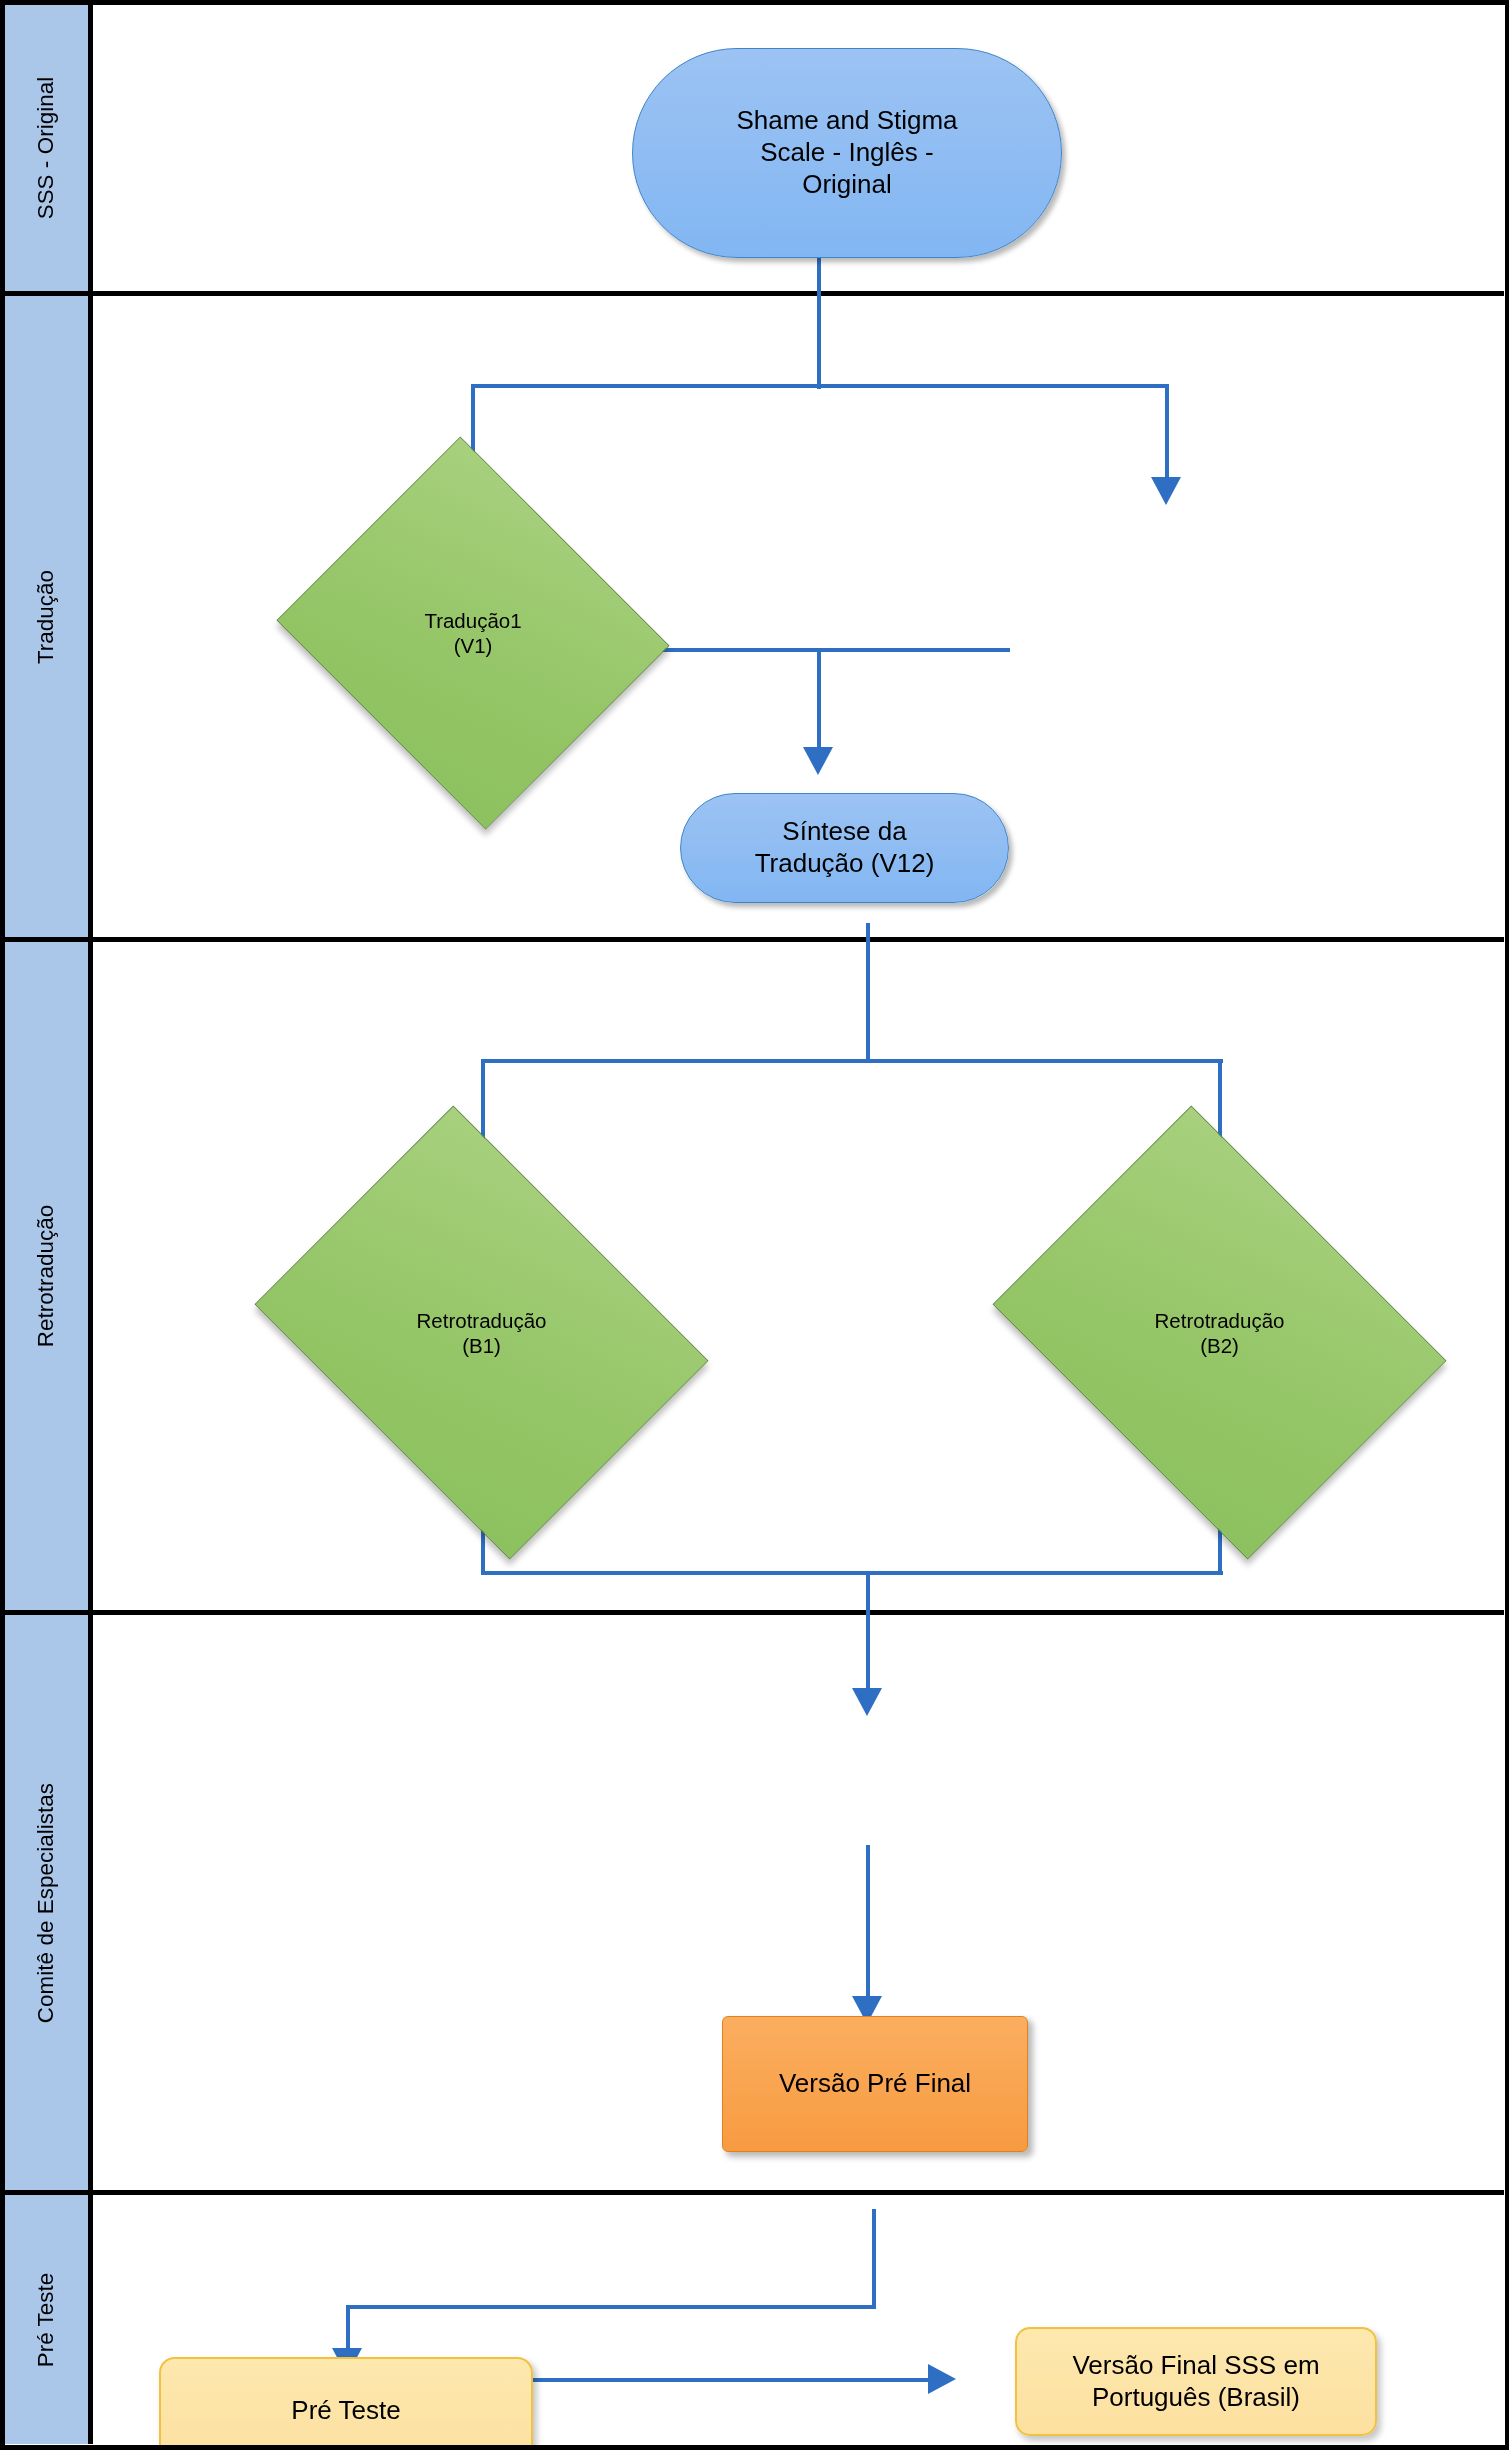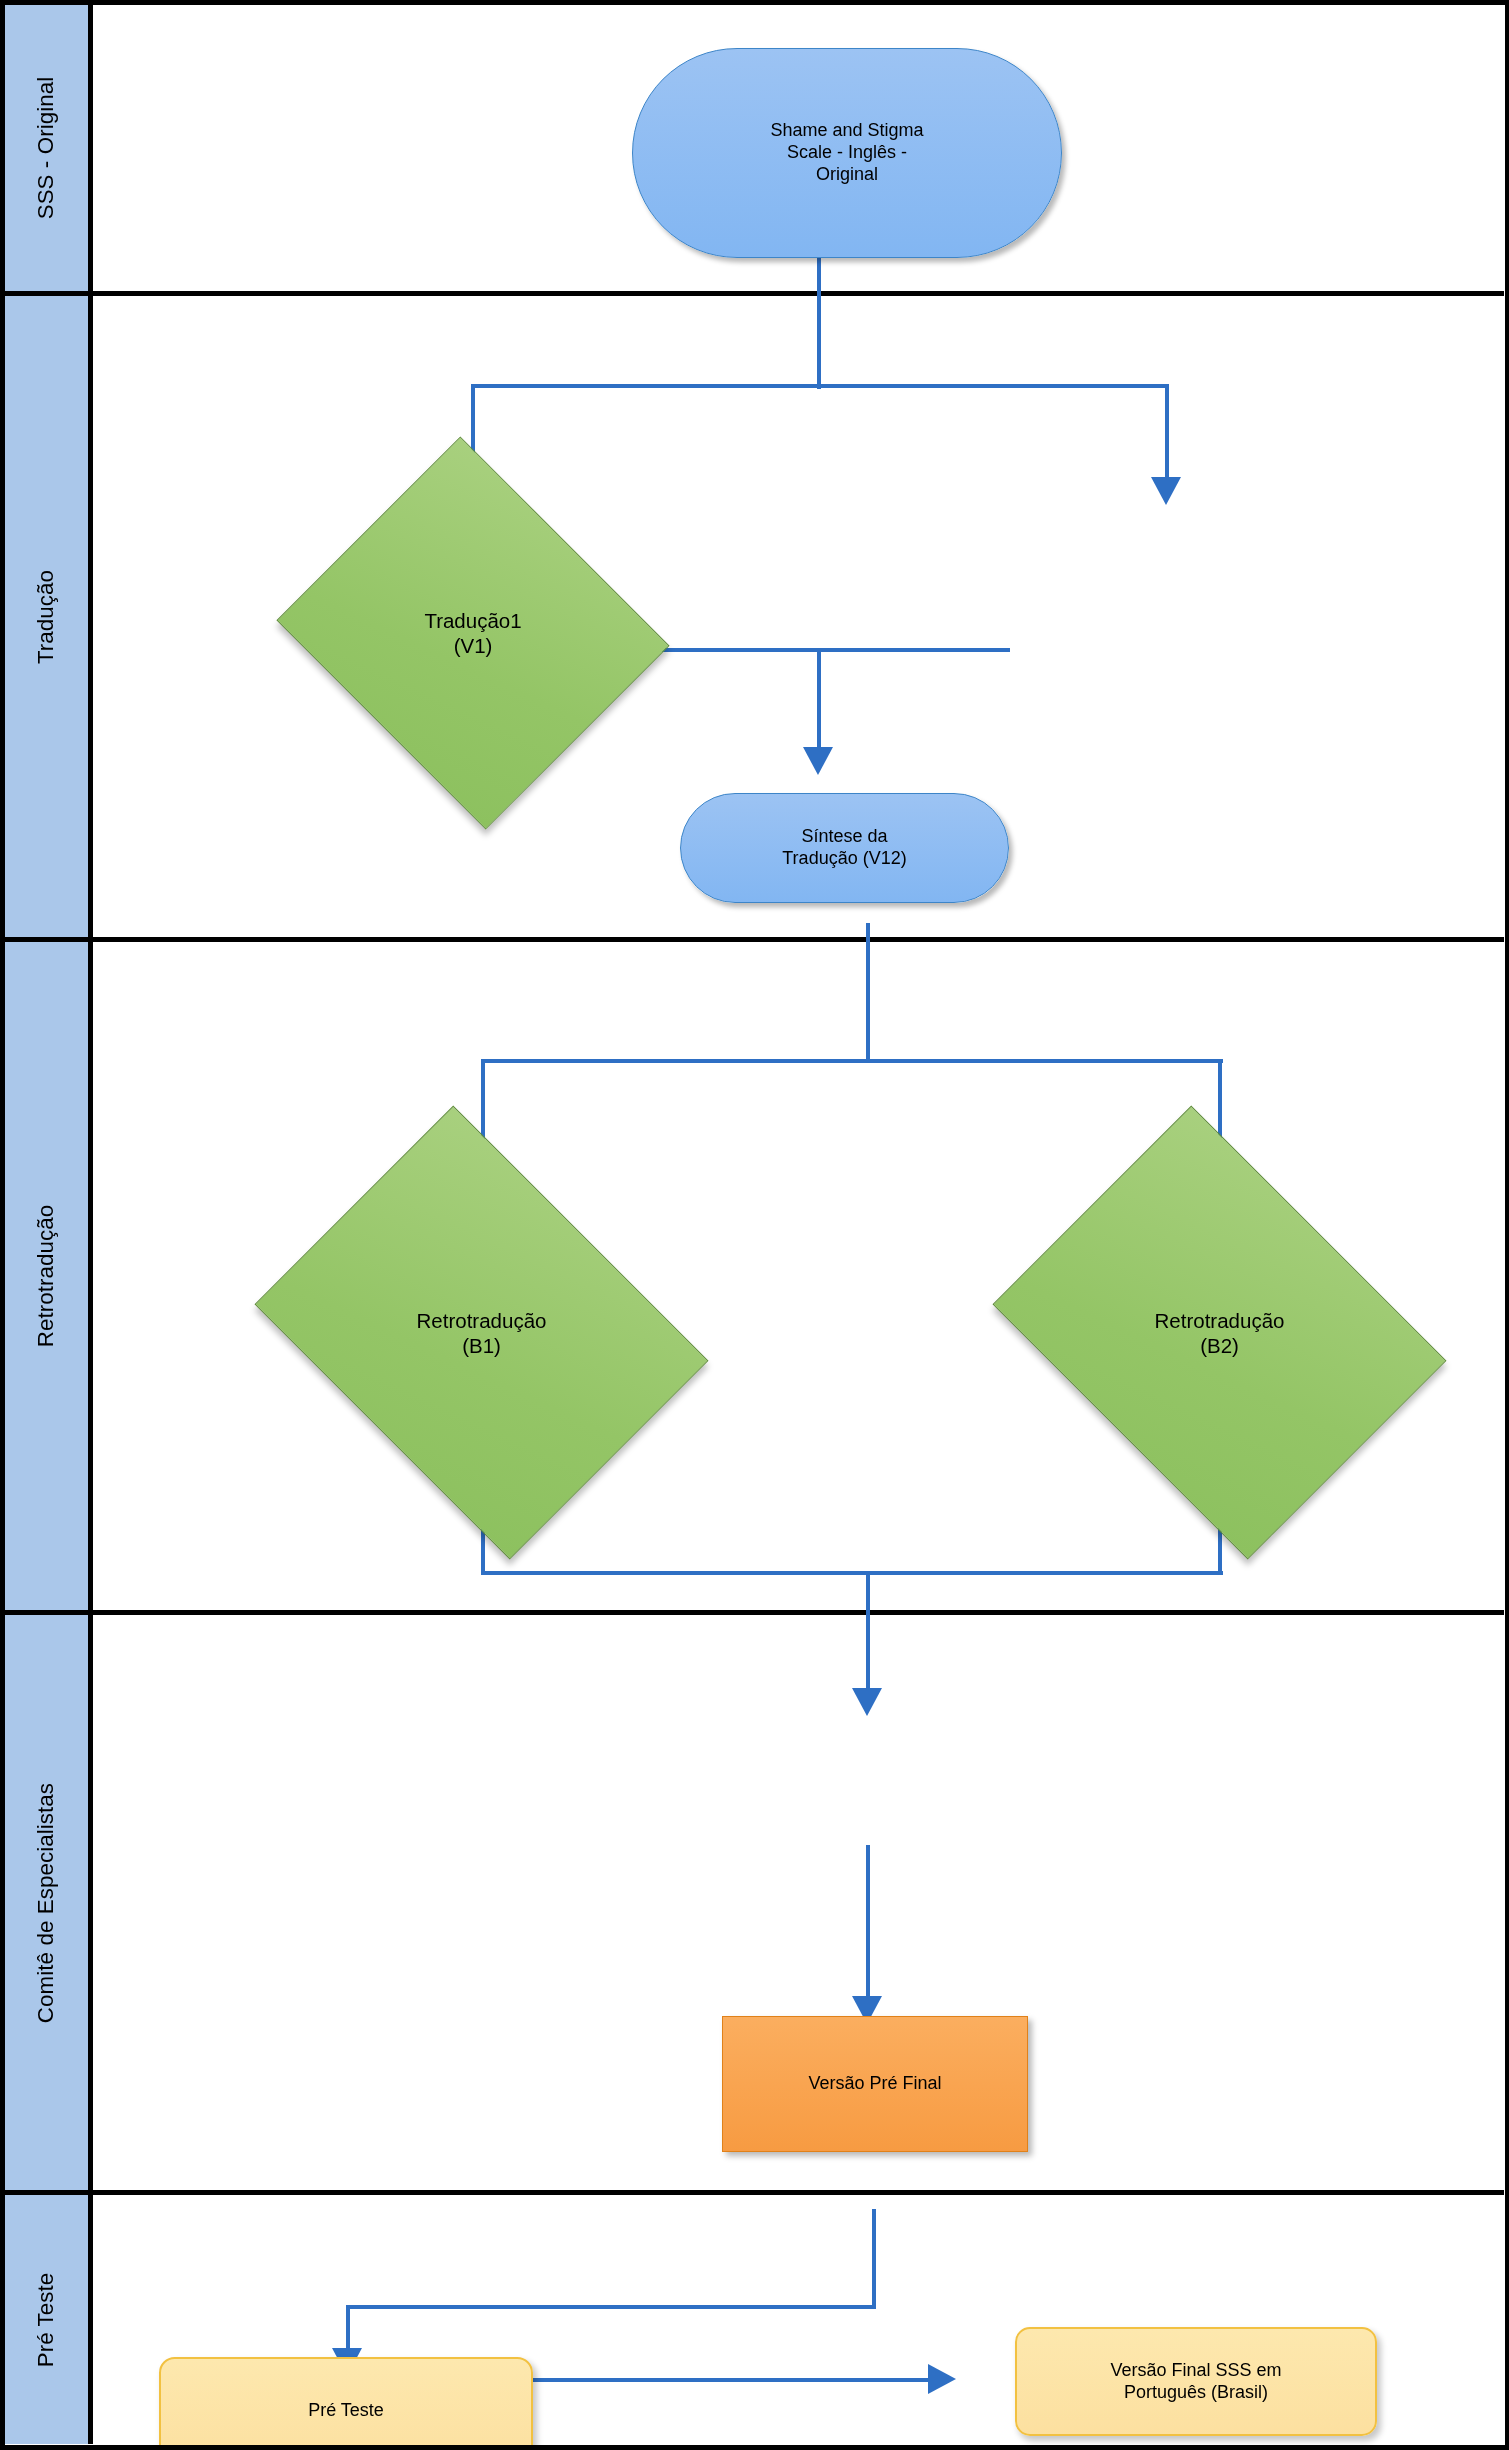--- a/index.html
+++ b/index.html
@@ -55,25 +55,26 @@
   
   .node{
     position:absolute;
     box-sizing:border-box;
     display:flex;
     align-items:center;
     justify-content:center;
     text-align:center;
     color:#000000;
     z-index:6;
+    border-radius:6px;
   }
   .node .txt{
     white-space:pre-line;
     line-height:1.22;
-    font-size:18px;
+    font-size:26px;
     padding:0 8.5px;
   }
 
   .term{
     background:linear-gradient(180deg,#9cc3f3 0%,#82b6f2 100%);
     border:1.8px solid #3d85c8;
     border-radius:603px;
     box-shadow:3.6px 4.2px 5.4px rgba(0,0,0,0.28);
   }
 

